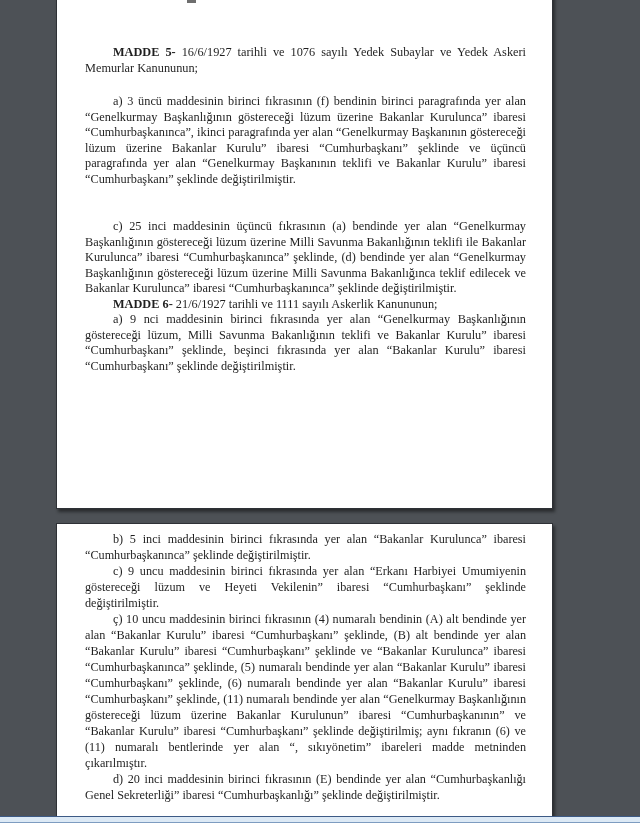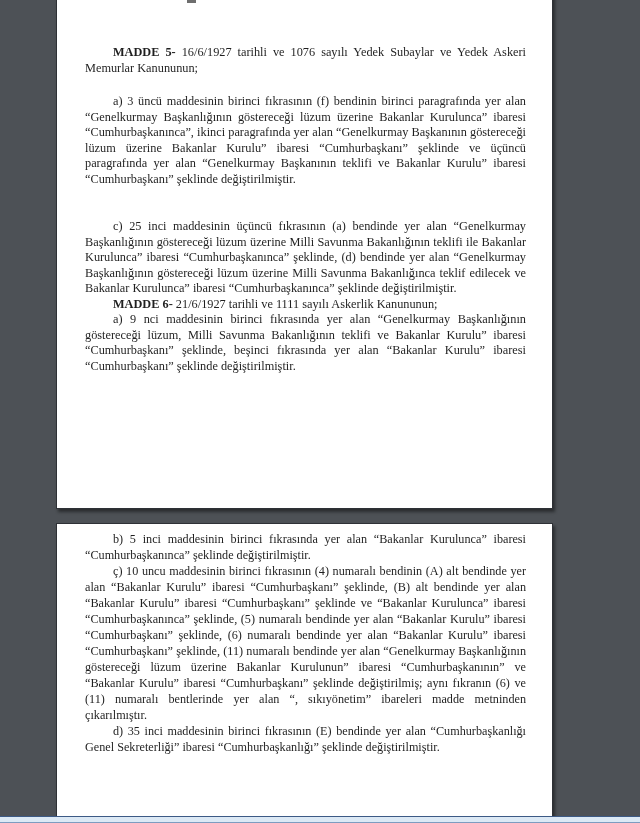--- a/index.html
+++ b/index.html
@@ -65,21 +65,22 @@
     <p class="para mb28">c) 25 inci maddesinin üçüncü fıkrasının (a) bendinde yer alan “Genelkurmay Başkanlığının göstereceği lüzum üzerine Milli Savunma Bakanlığının teklifi ile Bakanlar Kurulunca” ibaresi “Cumhurbaşkanınca” şeklinde, (d) bendinde yer alan “Genelkurmay Başkanlığının göstereceği lüzum üzerine Milli Savunma Bakanlığınca teklif edilecek ve Bakanlar Kurulunca” ibaresi “Cumhurbaşkanınca” şeklinde değiştirilmiştir.</p>
 
     <p class="para"><span class="b">MADDE 6-</span><span> 21/6/1927 tarihli ve 1111 sayılı Askerlik Kanununun;</span></p>
 
     <p class="para">a) 9 nci maddesinin birinci fıkrasında yer alan “Genelkurmay Başkanlığının göstereceği lüzum, Milli Savunma Bakanlığının teklifi ve Bakanlar Kurulu” ibaresi “Cumhurbaşkanı” şeklinde, beşinci fıkrasında yer alan “Bakanlar Kurulu” ibaresi “Cumhurbaşkanı” şeklinde değiştirilmiştir.</p>
   </div>
 
   <div class="page page2">
     <p class="para">b) 5 inci maddesinin birinci fıkrasında yer alan “Bakanlar Kurulunca” ibaresi “Cumhurbaşkanınca” şeklinde değiştirilmiştir.</p>
 
+    <p class="para">c) 9 uncu maddesinin birinci fıkrasında yer alan “Erkanı Harbiyei Umumiyenin göstereceği lüzum ve Heyeti Vekilenin” ibaresi “Cumhurbaşkanı” şeklinde değiştirilmiştir.</p>
 
     <p class="para">ç) 10 uncu maddesinin birinci fıkrasının (4) numaralı bendinin (A) alt bendinde yer alan “Bakanlar Kurulu” ibaresi “Cumhurbaşkanı” şeklinde, (B) alt bendinde yer alan “Bakanlar Kurulu” ibaresi “Cumhurbaşkanı” şeklinde ve “Bakanlar Kurulunca” ibaresi “Cumhurbaşkanınca” şeklinde, (5) numaralı bendinde yer alan “Bakanlar Kurulu” ibaresi “Cumhurbaşkanı” şeklinde, (6) numaralı bendinde yer alan “Bakanlar Kurulu” ibaresi “Cumhurbaşkanı” şeklinde, (11) numaralı bendinde yer alan “Genelkurmay Başkanlığının göstereceği lüzum üzerine Bakanlar Kurulunun” ibaresi “Cumhurbaşkanının” ve “Bakanlar Kurulu” ibaresi “Cumhurbaşkanı” şeklinde değiştirilmiş; aynı fıkranın (6) ve (11) numaralı bentlerinde yer alan “, sıkıyönetim” ibareleri madde metninden çıkarılmıştır.</p>
 
-    <p class="para">d) 35 inci maddesinin birinci fıkrasının (E) bendinde yer alan “Cumhurbaşkanlığı Genel Sekreterliği” ibaresi “Cumhurbaşkanlığı” şeklinde değiştirilmiştir.</p>
+    <p class="para">d) 20 inci maddesinin birinci fıkrasının (E) bendinde yer alan “Cumhurbaşkanlığı Genel Sekreterliği” ibaresi “Cumhurbaşkanlığı” şeklinde değiştirilmiştir.</p>
 
   </div>
 
   <div class="bottom-strip"></div>
 </div>
 
 </body></html>

